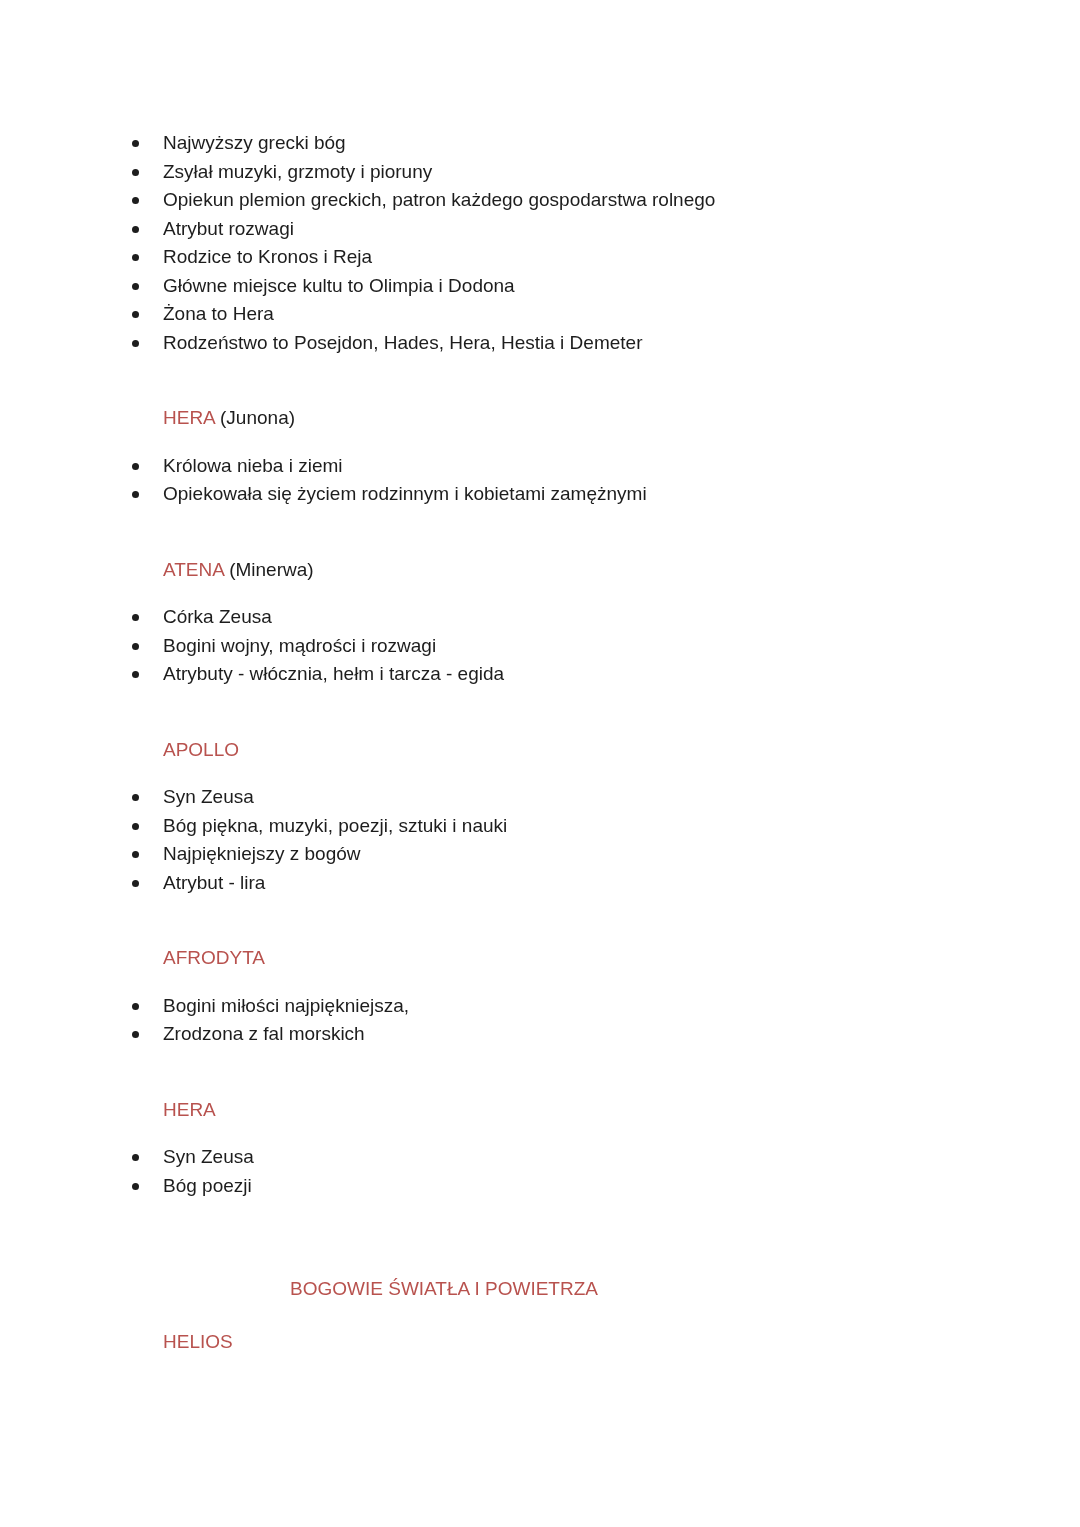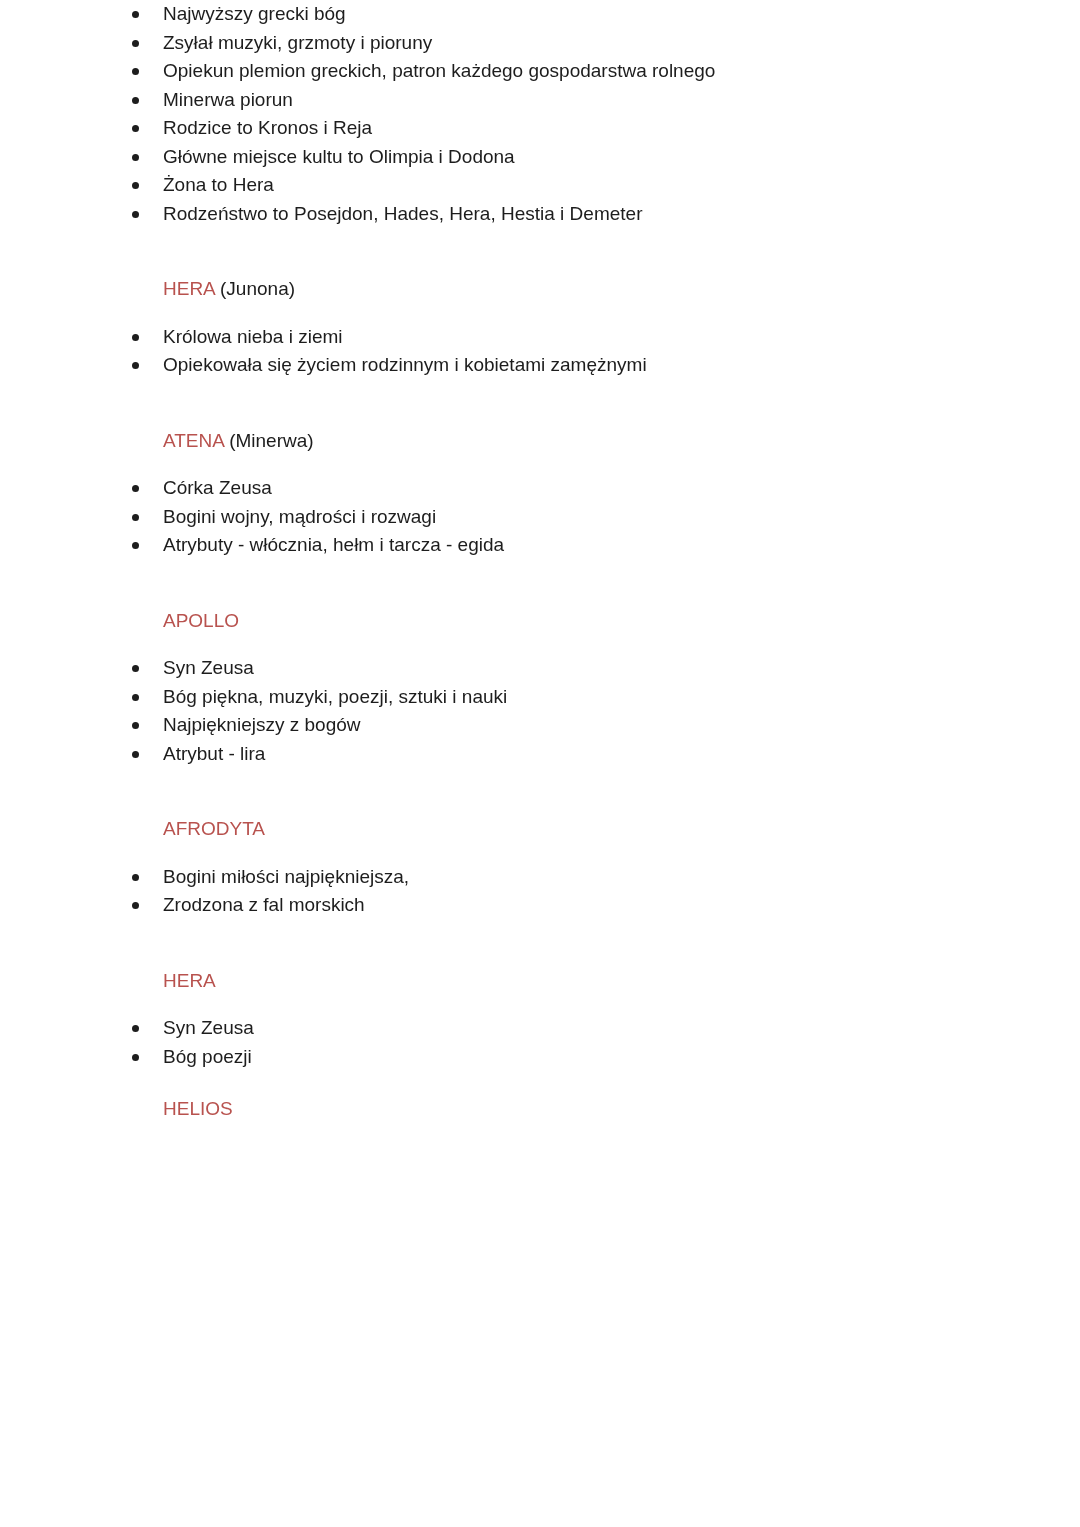--- a/index.html
+++ b/index.html
@@ -10,20 +10,21 @@
     color: var(--ink);
     -webkit-font-smoothing: antialiased;
   }
   .page {
     position: relative;
     width: 888px;
     height: 1527px;
     background: var(--paper);
     overflow: hidden;
     box-sizing: border-box;
+    padding-top: 129px;
   }
   p { margin: 0; }
   .section-heading {
     margin: 47px 0 19px 0;
     padding-left: 163px;
     font-size: 19px;
     line-height: 28.5px;
     color: var(--ink);
   }
   .god-name { color: var(--accent); }
@@ -67,21 +68,21 @@
 </style>
 </head>
 <body>
 
 <div class="page">
   <div id="content">
       <ul class="bullet-list">
         <li class="bullet-item">Najwyższy grecki bóg</li>
         <li class="bullet-item">Zsyłał muzyki, grzmoty i pioruny</li>
         <li class="bullet-item">Opiekun plemion greckich, patron każdego gospodarstwa rolnego</li>
-        <li class="bullet-item">Minerwa piorun</li>
+        <li class="bullet-item">Atrybut rozwagi</li>
         <li class="bullet-item">Rodzice to Kronos i Reja</li>
         <li class="bullet-item">Główne miejsce kultu to Olimpia i Dodona</li>
         <li class="bullet-item">Żona to Hera</li>
         <li class="bullet-item">Rodzeństwo to Posejdon, Hades, Hera, Hestia i Demeter</li>
       </ul>
       <p class="section-heading"><span class="god-name">HERA</span> <span class="god-alias">(Junona)</span></p>
       <ul class="bullet-list">
         <li class="bullet-item">Królowa nieba i ziemi</li>
         <li class="bullet-item">Opiekowała się życiem rodzinnym i kobietami zamężnymi</li>
       </ul>
@@ -102,14 +103,15 @@
       <ul class="bullet-list">
         <li class="bullet-item">Bogini miłości najpiękniejsza,</li>
         <li class="bullet-item">Zrodzona z fal morskich</li>
       </ul>
       <p class="section-heading"><span class="god-name">HERA</span></p>
       <ul class="bullet-list">
         <li class="bullet-item">Syn Zeusa</li>
         <li class="bullet-item">Bóg poezji</li>
       </ul>
     </div>
+  <p class="center-heading">BOGOWIE ŚWIATŁA I POWIETRZA</p>
   <p class="trailing-heading">HELIOS</p>
 </div>
 
 </body></html>

